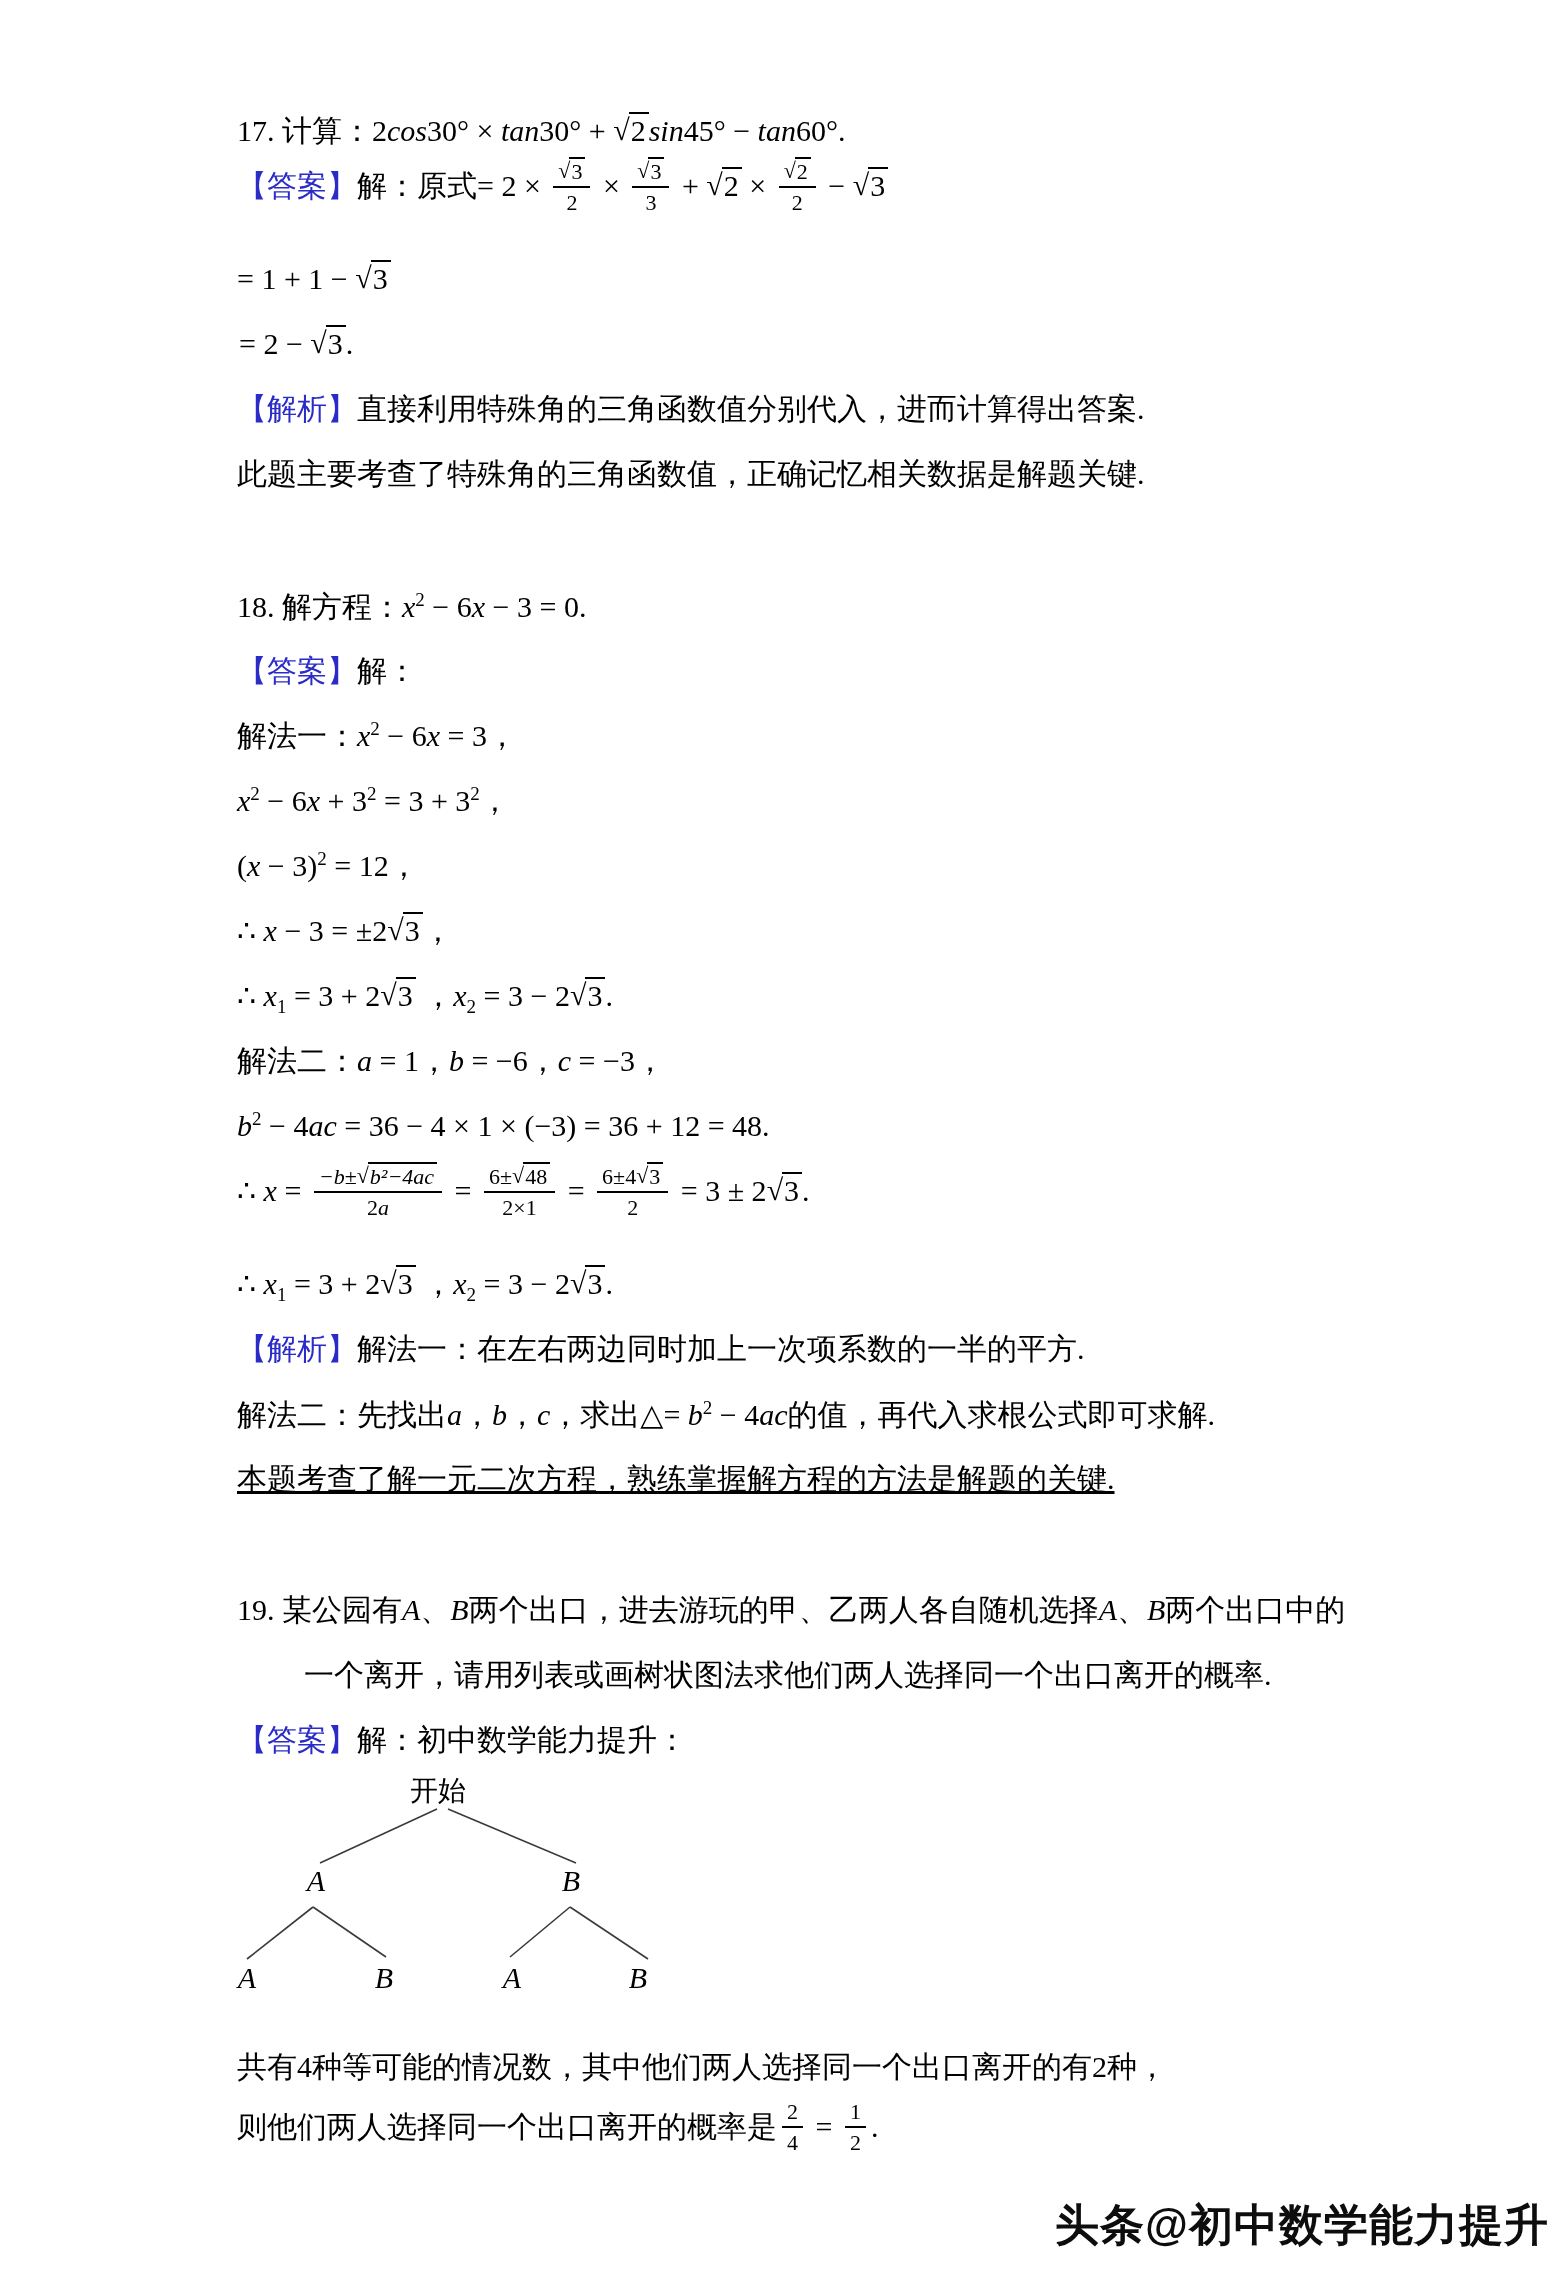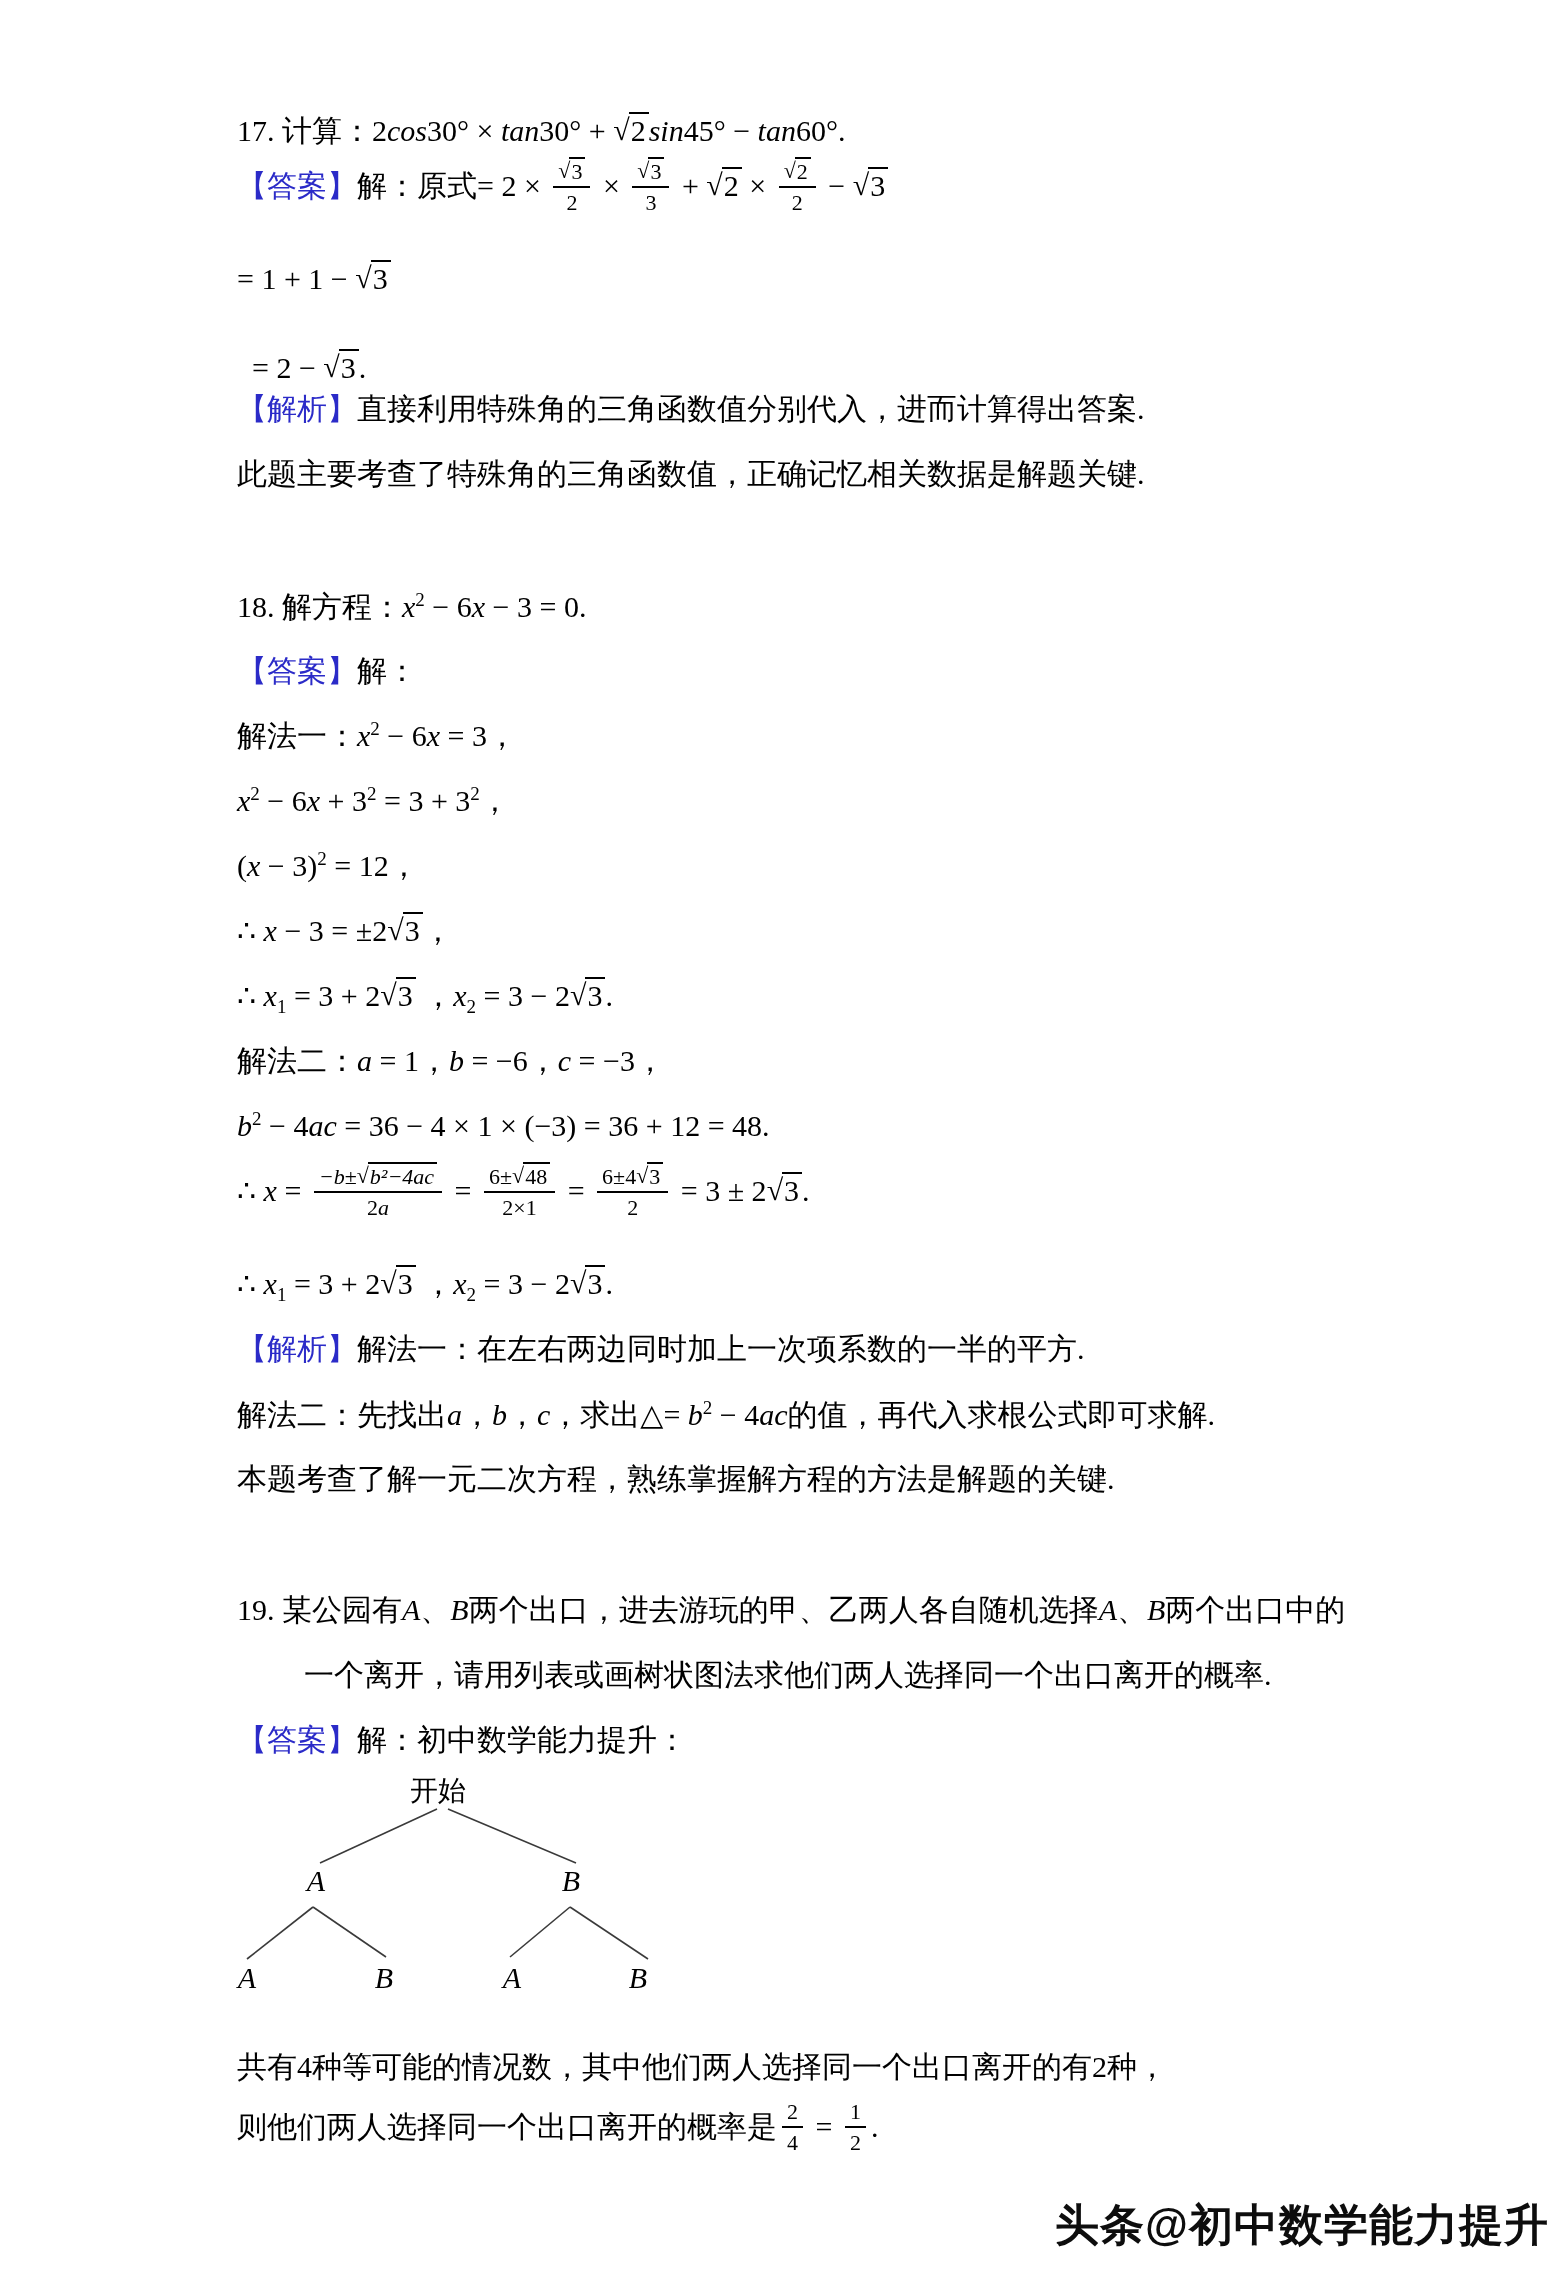--- a/index.html
+++ b/index.html
@@ -55,37 +55,37 @@
 </style>
 </head>
 <body>
 
 <div class="page">
 
   <div id="content">
       <div class="line" style="top: 112px; left: 237px;"><span>17. 计算：</span><span>2</span><span class="it">cos</span><span>30° × </span><span class="it">tan</span><span>30° + </span><span class="sqrt"><span class="rdx">√</span><span class="rad">2</span></span><span class="it">sin</span><span>45° − </span><span class="it">tan</span><span>60°.</span></div>
       <div class="line" style="top: 160px; left: 237px;"><span class="lbl">【答案】</span><span>解：原式= 2 × </span><span class="frac"><span class="num"><span class="sqrt"><span class="rdx">√</span><span class="rad">3</span></span></span><span class="den"><span>2</span></span></span><span> × </span><span class="frac"><span class="num"><span class="sqrt"><span class="rdx">√</span><span class="rad">3</span></span></span><span class="den"><span>3</span></span></span><span> + </span><span class="sqrt"><span class="rdx">√</span><span class="rad">2</span></span><span> × </span><span class="frac"><span class="num"><span class="sqrt"><span class="rdx">√</span><span class="rad">2</span></span></span><span class="den"><span>2</span></span></span><span> − </span><span class="sqrt"><span class="rdx">√</span><span class="rad">3</span></span></div>
       <div class="line" style="top: 260px; left: 237px;"><span>= 1 + 1 − </span><span class="sqrt"><span class="rdx">√</span><span class="rad">3</span></span></div>
-      <div class="line" style="top: 325px; left: 252px; margin-top: 24px;"><span>= 2 − </span><span class="sqrt"><span class="rdx">√</span><span class="rad">3</span></span><span>.</span></div>
+      <div class="line" style="top: 325px; left: 239px;"><span>= 2 − </span><span class="sqrt"><span class="rdx">√</span><span class="rad">3</span></span><span>.</span></div>
       <div class="line" style="top: 390px; left: 237px;"><span class="lbl">【解析】</span><span>直接利用特殊角的三角函数值分别代入，进而计算得出答案.</span></div>
       <div class="line" style="top: 455px; left: 237px;"><span>此题主要考查了特殊角的三角函数值，正确记忆相关数据是解题关键.</span></div>
       <div class="line" style="top: 588px; left: 237px;"><span>18. 解方程：</span><span class="it">x</span><span class="sup">2</span><span> − 6</span><span class="it">x</span><span> − 3 = 0.</span></div>
       <div class="line" style="top: 652px; left: 237px;"><span class="lbl">【答案】</span><span>解：</span></div>
       <div class="line" style="top: 717px; left: 237px;"><span>解法一：</span><span class="it">x</span><span class="sup">2</span><span> − 6</span><span class="it">x</span><span> = 3，</span></div>
       <div class="line" style="top: 782px; left: 237px;"><span class="it">x</span><span class="sup">2</span><span> − 6</span><span class="it">x</span><span> + 3</span><span class="sup">2</span><span> = 3 + 3</span><span class="sup">2</span><span>，</span></div>
       <div class="line" style="top: 847px; left: 237px;"><span>(</span><span class="it">x</span><span> − 3)</span><span class="sup">2</span><span> = 12，</span></div>
       <div class="line" style="top: 912px; left: 237px;"><span>∴ </span><span class="it">x</span><span> − 3 = ±2</span><span class="sqrt"><span class="rdx">√</span><span class="rad">3</span></span><span>，</span></div>
       <div class="line" style="top: 977px; left: 237px;"><span>∴ </span><span class="it">x</span><span class="sub">1</span><span> = 3 + 2</span><span class="sqrt"><span class="rdx">√</span><span class="rad">3</span></span><span> ，</span><span class="it">x</span><span class="sub">2</span><span> = 3 − 2</span><span class="sqrt"><span class="rdx">√</span><span class="rad">3</span></span><span>.</span></div>
       <div class="line" style="top: 1042px; left: 237px;"><span>解法二：</span><span class="it">a</span><span> = 1，</span><span class="it">b</span><span> = −6，</span><span class="it">c</span><span> = −3，</span></div>
       <div class="line" style="top: 1107px; left: 237px;"><span class="it">b</span><span class="sup">2</span><span> − 4</span><span class="it">ac</span><span> = 36 − 4 × 1 × (−3) = 36 + 12 = 48.</span></div>
       <div class="line" style="top: 1165px; left: 237px;"><span>∴ </span><span class="it">x</span><span> = </span><span class="frac"><span class="num"><span class="it">−b</span><span>±</span><span class="sqrt"><span class="rdx">√</span><span class="rad it">b²−4ac</span></span></span><span class="den"><span>2</span><span class="it">a</span></span></span><span> = </span><span class="frac"><span class="num"><span>6±</span><span class="sqrt"><span class="rdx">√</span><span class="rad">48</span></span></span><span class="den"><span>2×1</span></span></span><span> = </span><span class="frac"><span class="num"><span>6±4</span><span class="sqrt"><span class="rdx">√</span><span class="rad">3</span></span></span><span class="den"><span>2</span></span></span><span> = 3 ± 2</span><span class="sqrt"><span class="rdx">√</span><span class="rad">3</span></span><span>.</span></div>
       <div class="line" style="top: 1265px; left: 237px;"><span>∴ </span><span class="it">x</span><span class="sub">1</span><span> = 3 + 2</span><span class="sqrt"><span class="rdx">√</span><span class="rad">3</span></span><span> ，</span><span class="it">x</span><span class="sub">2</span><span> = 3 − 2</span><span class="sqrt"><span class="rdx">√</span><span class="rad">3</span></span><span>.</span></div>
       <div class="line" style="top: 1330px; left: 237px; text-align: right;"><span class="lbl">【解析】</span><span>解法一：在左右两边同时加上一次项系数的一半的平方.</span></div>
       <div class="line" style="top: 1396px; left: 237px;"><span>解法二：先找出</span><span class="it">a</span><span>，</span><span class="it">b</span><span>，</span><span class="it">c</span><span>，求出△= </span><span class="it">b</span><span class="sup">2</span><span> − 4</span><span class="it">ac</span><span>的值，再代入求根公式即可求解.</span></div>
-      <div class="line" style="top: 1460px; left: 237px;"><span>本题考查了解一元二次方程，熟练掌握解方程的方法是解题的关键.</span></div>
+      <div class="line" style="top: 1460px; left: 237px; text-decoration: underline;"><span>本题考查了解一元二次方程，熟练掌握解方程的方法是解题的关键.</span></div>
       <div class="line" style="top: 1591px; left: 237px;"><span>19. 某公园有</span><span class="it">A</span><span>、</span><span class="it">B</span><span>两个出口，进去游玩的甲、乙两人各自随机选择</span><span class="it">A</span><span>、</span><span class="it">B</span><span>两个出口中的</span></div>
       <div class="line" style="top: 1656px; left: 304px;"><span>一个离开，请用列表或画树状图法求他们两人选择同一个出口离开的概率.</span></div>
       <div class="line" style="top: 1721px; left: 237px;"><span class="lbl">【答案】</span><span>解：初中数学能力提升：</span></div>
       <div class="line" style="top: 2048px; left: 237px;"><span>共有4种等可能的情况数，其中他们两人选择同一个出口离开的有2种，</span></div>
       <div class="line" style="top: 2102px; left: 237px;"><span>则他们两人选择同一个出口离开的概率是</span><span class="frac"><span class="num"><span>2</span></span><span class="den"><span>4</span></span></span><span> = </span><span class="frac"><span class="num"><span>1</span></span><span class="den"><span>2</span></span></span><span>.</span></div>
     </div>
 
   <svg class="tree-svg" width="460" height="240" viewBox="0 0 460 240">
     <g stroke="#3a3a3a" stroke-width="1.6">
       <line x1="217" y1="37" x2="100" y2="91"></line>

